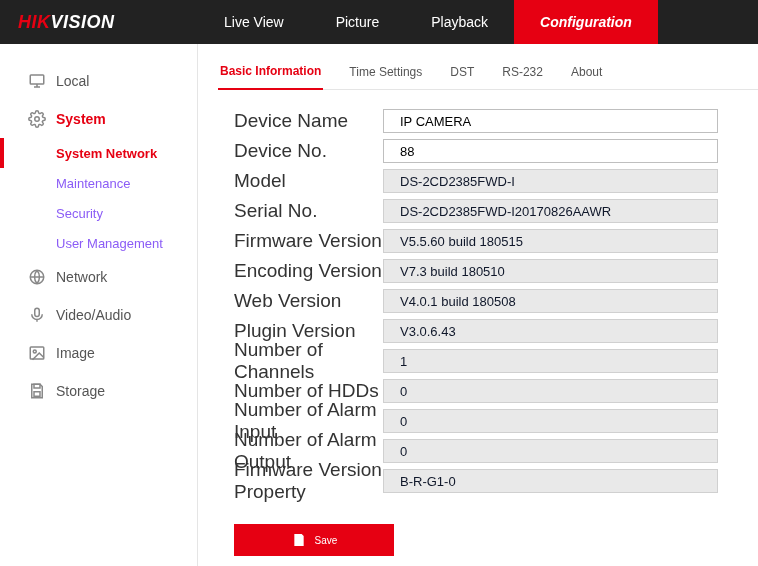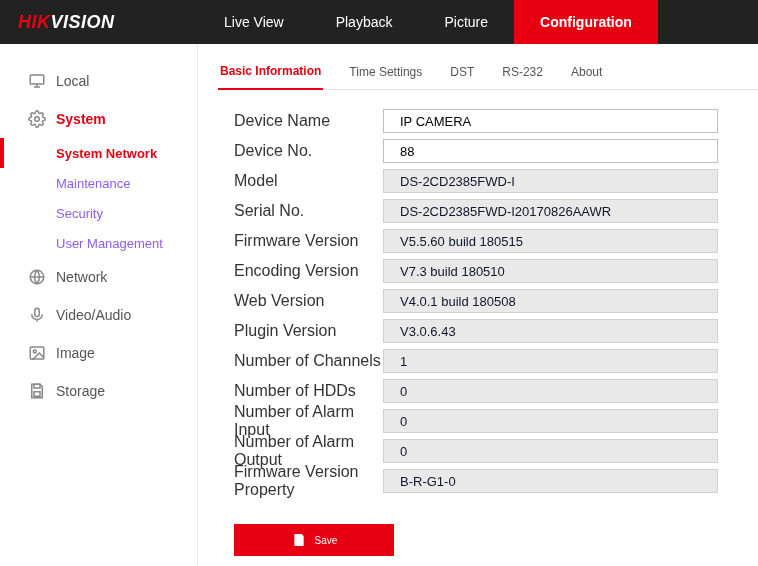--- a/index.html
+++ b/index.html
@@ -5,42 +5,42 @@
   * { box-sizing: border-box; margin: 0; padding: 0; font-family: Arial, sans-serif; }
   body { width: 758px; height: 566px; background: #fff; overflow: hidden; font-size: 13px; color: #333; }
 
   
   .topbar { background: #222; height: 44px; display: flex; align-items: stretch; }
   .logo { width: 198px; display: flex; align-items: center; padding-left: 18px; }
   .logo span { color: #e60012; font-weight: bold; font-size: 18px; font-style: italic; letter-spacing: 0.5px; }
   .logo span b { color: #fff; font-style: italic; }
   .topnav { flex: 1; display: flex; }
   .topnav-item { color: #fff; font-size: 14px; display: flex; align-items: center; justify-content: center; padding: 0 26px; cursor: pointer; }
-  .topnav-item.active { background: #e60012; font-weight: bold; }
+  .topnav-item.active { background: #e60012; font-weight: bold; font-style: italic; }
 
   .body { display: flex; height: calc(566px - 44px); }
 
   
   .sidebar { width: 198px; border-right: 1px solid #e5e5e5; padding-top: 18px; }
   .side-item { display: flex; align-items: center; height: 38px; padding-left: 28px; color: #555; cursor: pointer; font-size: 14px; gap: 10px; }
   .side-item .icn { width: 18px; height: 18px; display:inline-flex; align-items:center; justify-content:center; color:#888; }
   .side-item.active > .lbl { color: #e60012; font-weight: bold; }
   .side-sub { padding-left: 56px; height: 30px; display:flex; align-items:center; color:#8b5cf6; cursor:pointer; font-size: 13px; }
   .side-sub.active { color: #e60012; font-weight: bold; position: relative; }
   .side-sub.active::before { content:""; position:absolute; left:0; top:0; bottom:0; width:4px; background:#e60012; }
 
   
   .main { flex:1; padding: 14px 0 0 20px; overflow:auto; }
   .tabs { display:flex; gap: 24px; border-bottom: 1px solid #e5e5e5; padding-bottom: 0; margin-bottom: 16px; align-items: flex-end; }
   .tab { padding: 6px 2px 10px 2px; color:#555; cursor:pointer; font-size:12px; }
   .tab.active { color:#e60012; font-weight:bold; border-bottom: 2px solid #e60012; margin-bottom:-1px; }
 
   .form { }
   .row { display:flex; align-items:center; height: 30px; margin-bottom: 0px; }
-  .row .label { width: 165px; padding-left: 16px; color:#333; font-size:16px; }
+  .row .label { width: 165px; padding-left: 16px; color:#333; font-size:19px; }
   .row input { width: 335px; height: 24px; border:1px solid #bfbfbf; padding: 2px 16px; font-size:13px; background:#fff; }
   .row input[readonly] { background:#e9e9e9; color:#0f172a; border:1px solid #d0d0d0; }
 
   .redact { position:relative; }
   .redact::after { content:""; position:absolute; right:6px; top:2px; bottom:2px; width:95px; background:#000; }
 
   .save-btn { margin: 28px 0 0 16px; width: 160px; height: 32px; background:#e60012; color:#fff; border:none; display:flex; align-items:center; justify-content:center; gap:8px; font-size:10px; cursor:pointer; }
   .save-btn svg { width:16px; height:16px; fill:#fff; }
 </style>
 </head>
@@ -48,24 +48,24 @@
 
 <div class="topbar">
   <div class="logo">
     <span><span>HIK</span><b>VISION</b></span>
   </div>
   <div class="topnav">
     <div class="topnav-item">
         <span>Live View</span>
       </div>
     <div class="topnav-item">
+        <span>Picture</span>
+      </div>
+    <div class="topnav-item">
         <span>Playback</span>
-      </div>
-    <div class="topnav-item">
-        <span>Picture</span>
       </div>
     <div class="topnav-item active">
         <span>Configuration</span>
       </div>
   </div>
 </div>
 
 <div class="body">
   <div class="sidebar">
 

